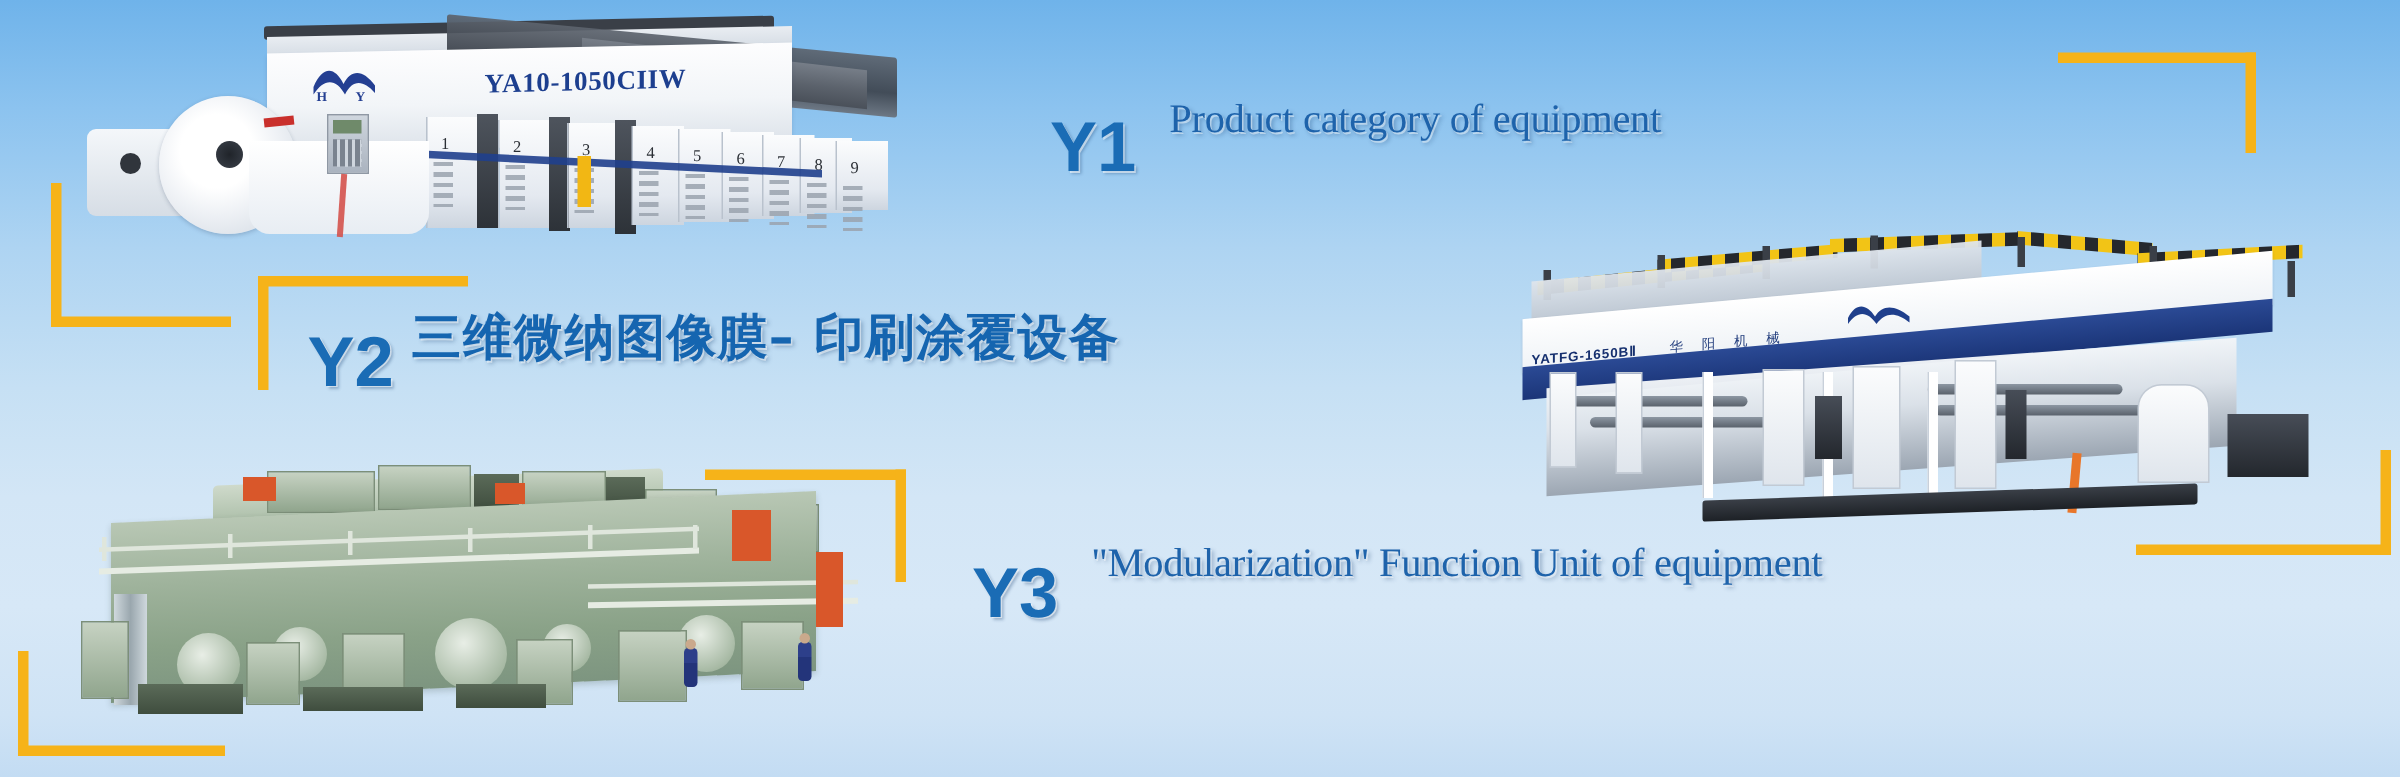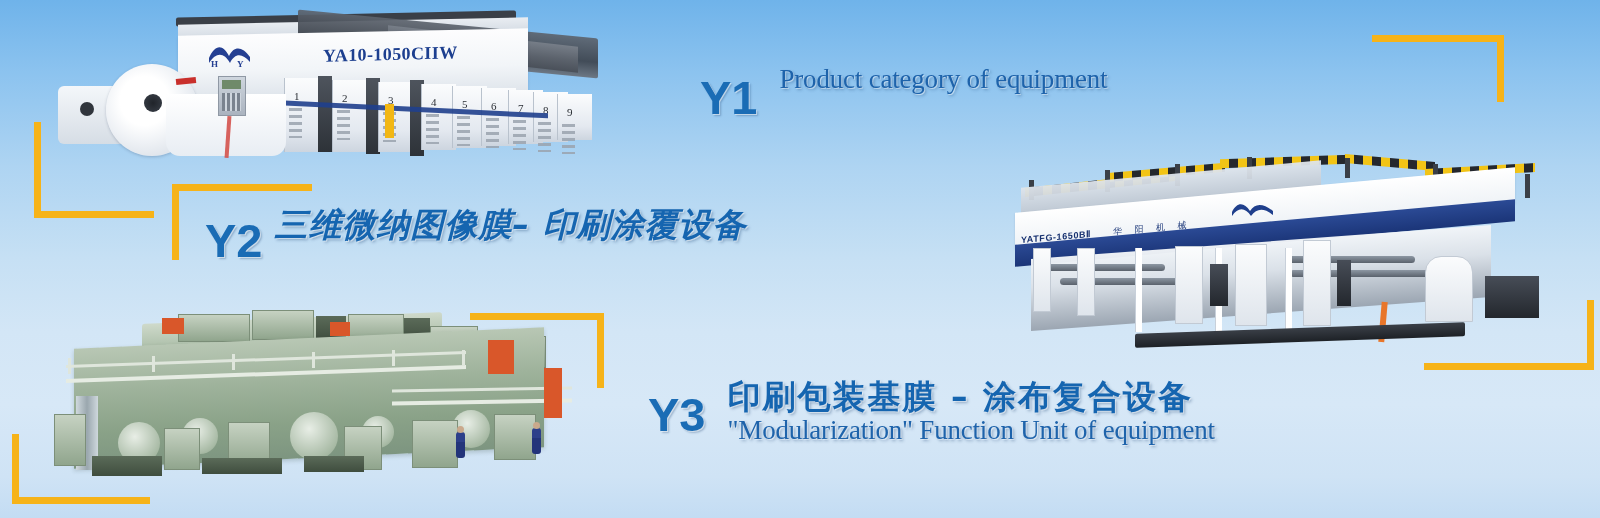--- a/index.html
+++ b/index.html
@@ -272,24 +272,24 @@
     white-space:nowrap;
   }
 
   #row1{left:700px;top:64px;}
   #row1 .ycode{font-size:47px;margin-right:22px;margin-top:10px;}
   #row1 .cn{font-size:33px;}
   #row1 .en{font-size:27px;margin-top:1px;}
 
   #row2{left:205px;top:208px;}
   #row2 .ycode{font-size:47px;margin-right:12px;margin-top:9px;}
-  #row2 .cn{font-size:33px;font-style:italic;}
+  #row2 .cn{font-size:33px;}
   #row2 .en{font-size:27px;margin-top:1px;}
 
-  #row3{left:648px;top:380px;}
+  #row3{left:648px;top:360px;text-align:center;}
   #row3 .ycode{font-size:47px;margin-right:22px;margin-top:11px;}
   #row3 .cn{font-size:33px;letter-spacing:2px;}
   #row3 .en{font-size:27px;margin-top:1px;}
 </style>
 </head>
 <body>
 
 <div id="banner">
 
   <div class="bracket bk-v" style="left:34px;top:122px;height:96px;"></div>
@@ -492,18 +492,17 @@
   <div class="row" id="row2">
     <span class="ycode">Y2</span>
     <span class="txtblock">
       <span class="cn">三维微纳图像膜– 印刷涂覆设备</span>
     </span>
   </div>
 
   <div class="row" id="row3">
     <span class="ycode">Y3</span>
     <span class="txtblock">
-      <span class="cn">印刷包装基膜 –  涂布复合设备</span>
       <span class="en">"Modularization" Function Unit of equipment</span>
     </span>
   </div>
 
 </div>
 
 </body></html>

